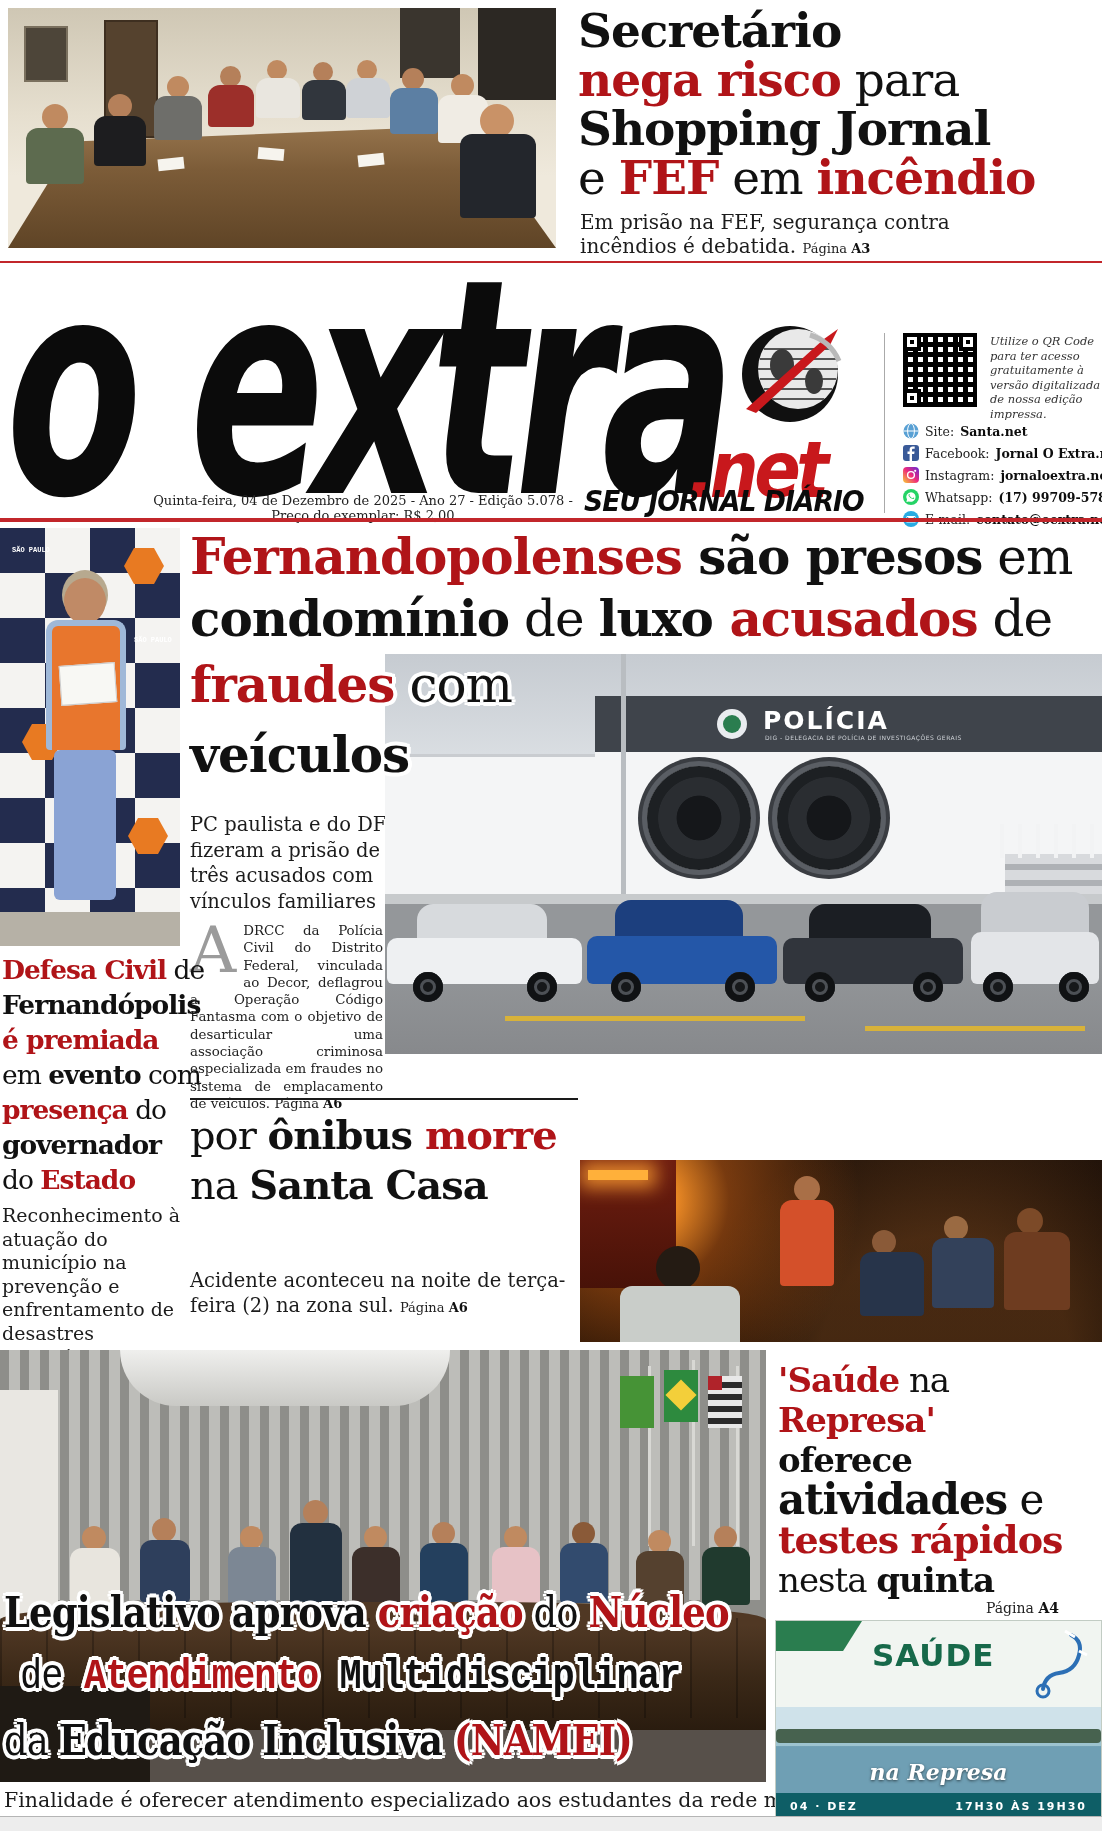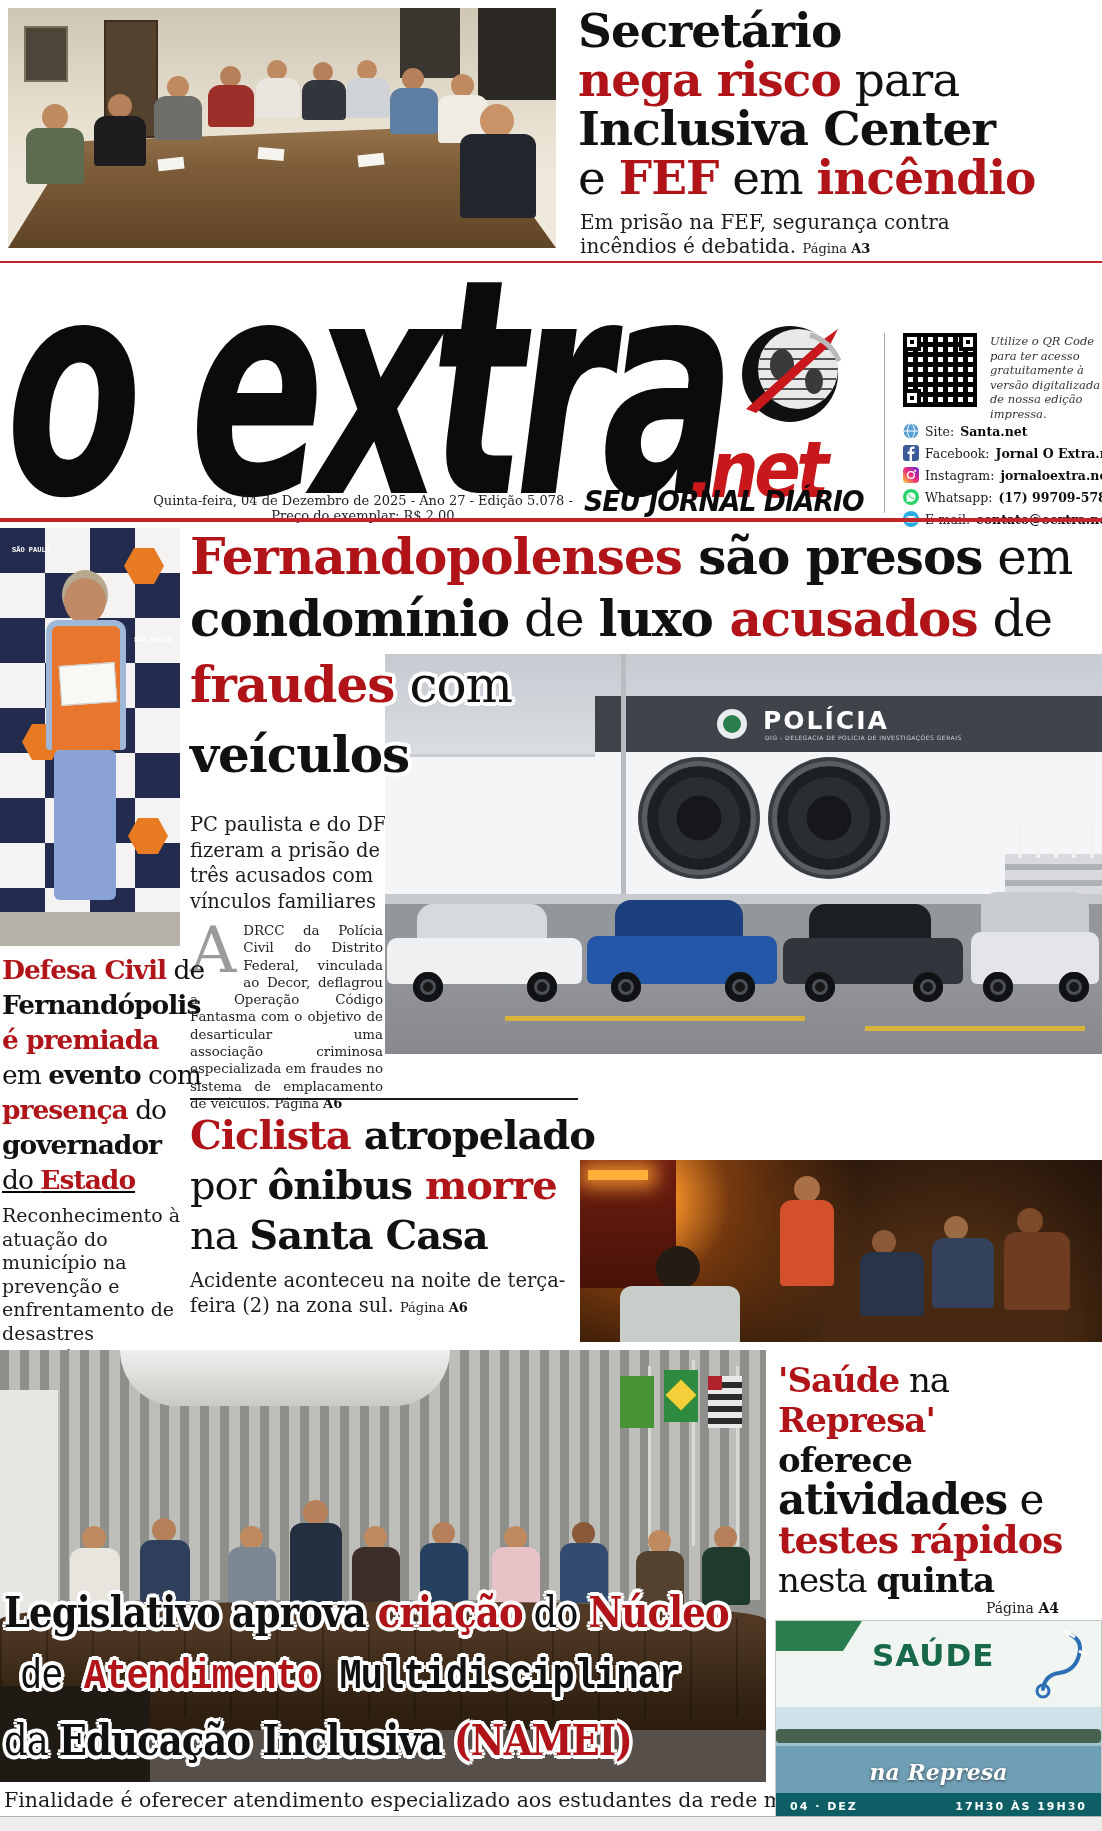--- a/index.html
+++ b/index.html
@@ -190,21 +190,21 @@
       <span class="torso" style="left:0;top:30px;width:76px;height:84px;background:#23262c;"></span>
     </div>
   <div class="paper" style="left:150px;top:150px;"></div>
   <div class="paper" style="left:250px;top:140px;transform:rotate(5deg);"></div>
   <div class="paper" style="left:350px;top:146px;"></div>
 </div>
 
 <div class="abs" style="left:578px;top:6px;">
   <div class="hl" style="font-size:47px;line-height:49px;"><span class="seg-black">Secretário</span></div>
   <div class="hl" style="font-size:47px;line-height:49px;"><span class="seg-red">nega risco</span><span class="seg-light"> para</span></div>
-  <div class="hl" style="font-size:47px;line-height:49px;"><span class="seg-black">Inclusiva Center</span></div>
+  <div class="hl" style="font-size:47px;line-height:49px;"><span class="seg-black">Shopping Jornal</span></div>
   <div class="hl" style="font-size:47px;line-height:49px;"><span class="seg-light">e </span><span class="seg-red">FEF</span><span class="seg-light"> em </span><span class="seg-red">incêndio</span></div>
 </div>
 <div class="abs deck" style="left:580px;top:211px;width:370px;font-size:20px;line-height:23.5px;">
   <span>Em prisão na FEF, segurança contra incêndios é debatida.</span>
   <span class="pageref"><span>Página</span> <b>A3</b></span>
 </div>
 
 <div class="abs rule-red" style="left:0;top:261px;width:1102px;height:2px;"></div>
 
 <div class="abs" style="left:0;top:263px;width:1102px;height:255px;">
@@ -372,30 +372,29 @@
   <span class="pageref"><span>Página</span> <b>A6</b></span>
 </div>
 
 <div class="abs" style="left:2px;top:952px;">
   <div class="hl" style="font-size:26.5px;line-height:35px;"><span class="sx" style="transform:scaleX(.95);"></span><span class="seg-red">Defesa Civil</span><span class="seg-light"> de</span></div>
   <div class="hl" style="font-size:26.5px;line-height:35px;"><span class="seg-black">Fernandópolis</span></div>
   <div class="hl" style="font-size:26.5px;line-height:35px;"><span class="seg-red">é premiada</span></div>
   <div class="hl" style="font-size:26.5px;line-height:35px;"><span class="seg-light">em </span><span class="seg-black">evento</span><span class="seg-light"> com</span></div>
   <div class="hl" style="font-size:26.5px;line-height:35px;"><span class="seg-red">presença</span><span class="seg-light"> do</span></div>
   <div class="hl" style="font-size:26.5px;line-height:35px;"><span class="seg-black">governador</span></div>
-  <div class="hl" style="font-size:26.5px;line-height:35px;text-decoration:underline;"><span class="seg-light">do </span><span class="seg-red">Estado</span></div>
+  <div class="hl" style="font-size:26.5px;line-height:35px;"><span class="seg-light">do </span><span class="seg-red">Estado</span></div>
 </div>
 <div class="abs deck" style="left:2px;top:1204px;width:180px;font-size:19px;line-height:23.5px;">
   <span>Reconhecimento à atuação do município na prevenção e enfrentamento de desastres naturais.</span>
   <span class="pageref"><span>Página</span> <b>A3</b></span>
 </div>
 
 <div class="abs rule-dark" style="left:190px;top:1098px;width:388px;height:2px;"></div>
 <div class="abs" style="left:190px;top:1110px;">
-  <div class="hl" style="font-size:40px;line-height:50px;"><span class="seg-red">Ciclista</span><span class="seg-black"> atropelado</span></div>
   <div class="hl" style="font-size:40px;line-height:50px;"><span class="seg-light">por </span><span class="seg-black">ônibus</span><span class="seg-red"> morre</span></div>
   <div class="hl" style="font-size:40px;line-height:50px;"><span class="seg-light">na </span><span class="seg-black">Santa Casa</span></div>
 </div>
 <div class="abs deck" style="left:190px;top:1268px;width:380px;font-size:19.5px;line-height:25px;">
   <span>Acidente aconteceu na noite de terça-feira (2) na zona sul.</span>
   <span class="pageref"><span>Página</span> <b>A6</b></span>
 </div>
 
 <div class="abs photo accident" style="left:580px;top:1160px;width:522px;height:182px;">
   <div class="truck"></div>

